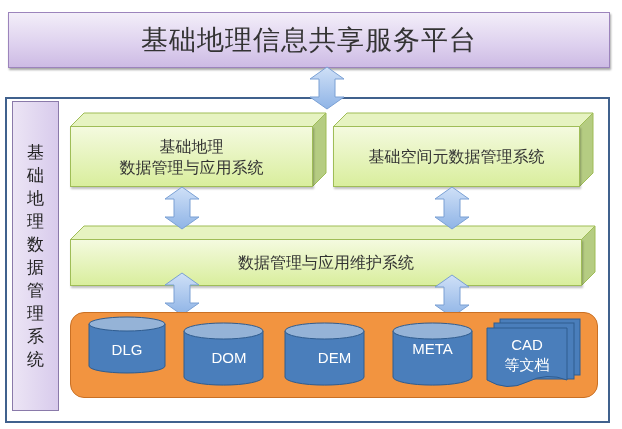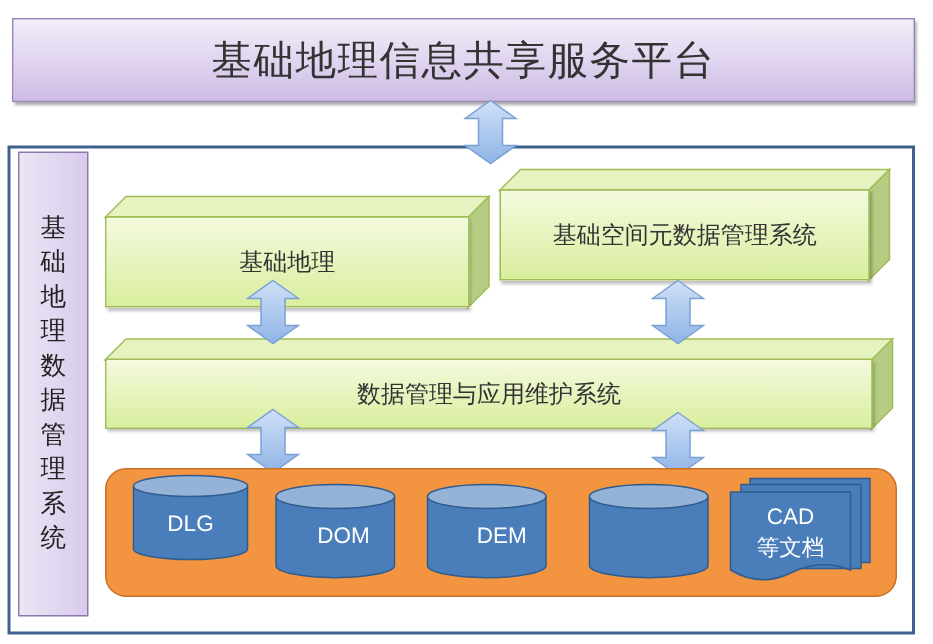--- a/index.html
+++ b/index.html
@@ -36,27 +36,28 @@
   <span>地</span>
   <span>理</span>
   <span>数</span>
   <span>据</span>
   <span>管</span>
   <span>理</span>
   <span>系</span>
   <span>统</span>
 </div>
 
-<div class="box3d" style="left:70px;top:113px;width:256px;height:74px;margin-top:18px;">
+<div class="box3d" style="left:70px;top:113px;width:256px;height:74px;">
   <svg width="256" height="74">
     <polygon points="0,14 14,0 256,0 242,14" fill="#e6f3c1" stroke="#9fbd57"></polygon>
     <polygon points="242,14 256,0 256,60 242,74" fill="#b5cc82" stroke="#9fbd57"></polygon>
   </svg>
   <div class="front" style="width:241px;height:59px;">
     <span>基础地理</span>
+    <span>数据管理与应用系统</span>
   </div>
 </div>
 
 <div class="box3d" style="left:333px;top:113px;width:260px;height:74px;">
   <svg width="260" height="74">
     <polygon points="0,14 14,0 260,0 246,14" fill="#e6f3c1" stroke="#9fbd57"></polygon>
     <polygon points="246,14 260,0 260,60 246,74" fill="#b5cc82" stroke="#9fbd57"></polygon>
   </svg>
   <div class="front" style="width:245px;height:59px;align-items:center;">
     <span>基础空间元数据管理系统</span>
@@ -116,20 +117,21 @@
       <path d="M1,9 v46 a39,8 0 0 0 79,0 v-46" fill="#4a7ebb" stroke="#2f5c8f"></path>
       <ellipse cx="40.5" cy="9" rx="39.5" ry="8" fill="#95b3d7" stroke="#2f5c8f"></ellipse>
     </svg>
   <div class="lbl" style="top:26px">DEM</div>
 </div>
 <div class="cyl" style="left:392px;top:322px;width:81px;height:64px;">
   <svg width="81" height="64">
       <path d="M1,9 v46 a39,8 0 0 0 79,0 v-46" fill="#4a7ebb" stroke="#2f5c8f"></path>
       <ellipse cx="40.5" cy="9" rx="39.5" ry="8" fill="#95b3d7" stroke="#2f5c8f"></ellipse>
     </svg>
+  <div class="lbl" style="top:17px">META</div>
 </div>
 
 <div class="cyl" style="left:486px;top:318px;width:96px;height:70px;">
   <svg width="96" height="70">
     <rect x="14" y="1" width="80" height="56" fill="#4a7ebb" stroke="#2f5c8f"></rect>
     <rect x="8" y="5" width="80" height="56" fill="#4a7ebb" stroke="#2f5c8f"></rect>
     <path d="M1,10 h80 v52 q-20,-8 -40,2 t-40,-2 z" fill="#4a7ebb" stroke="#2f5c8f"></path>
   </svg>
   <div class="lbl" style="top:37px;right:14px;font-family:'DejaVu Sans',sans-serif">等文档</div>
   <div class="lbl" style="top:17px;right:14px">CAD</div>

